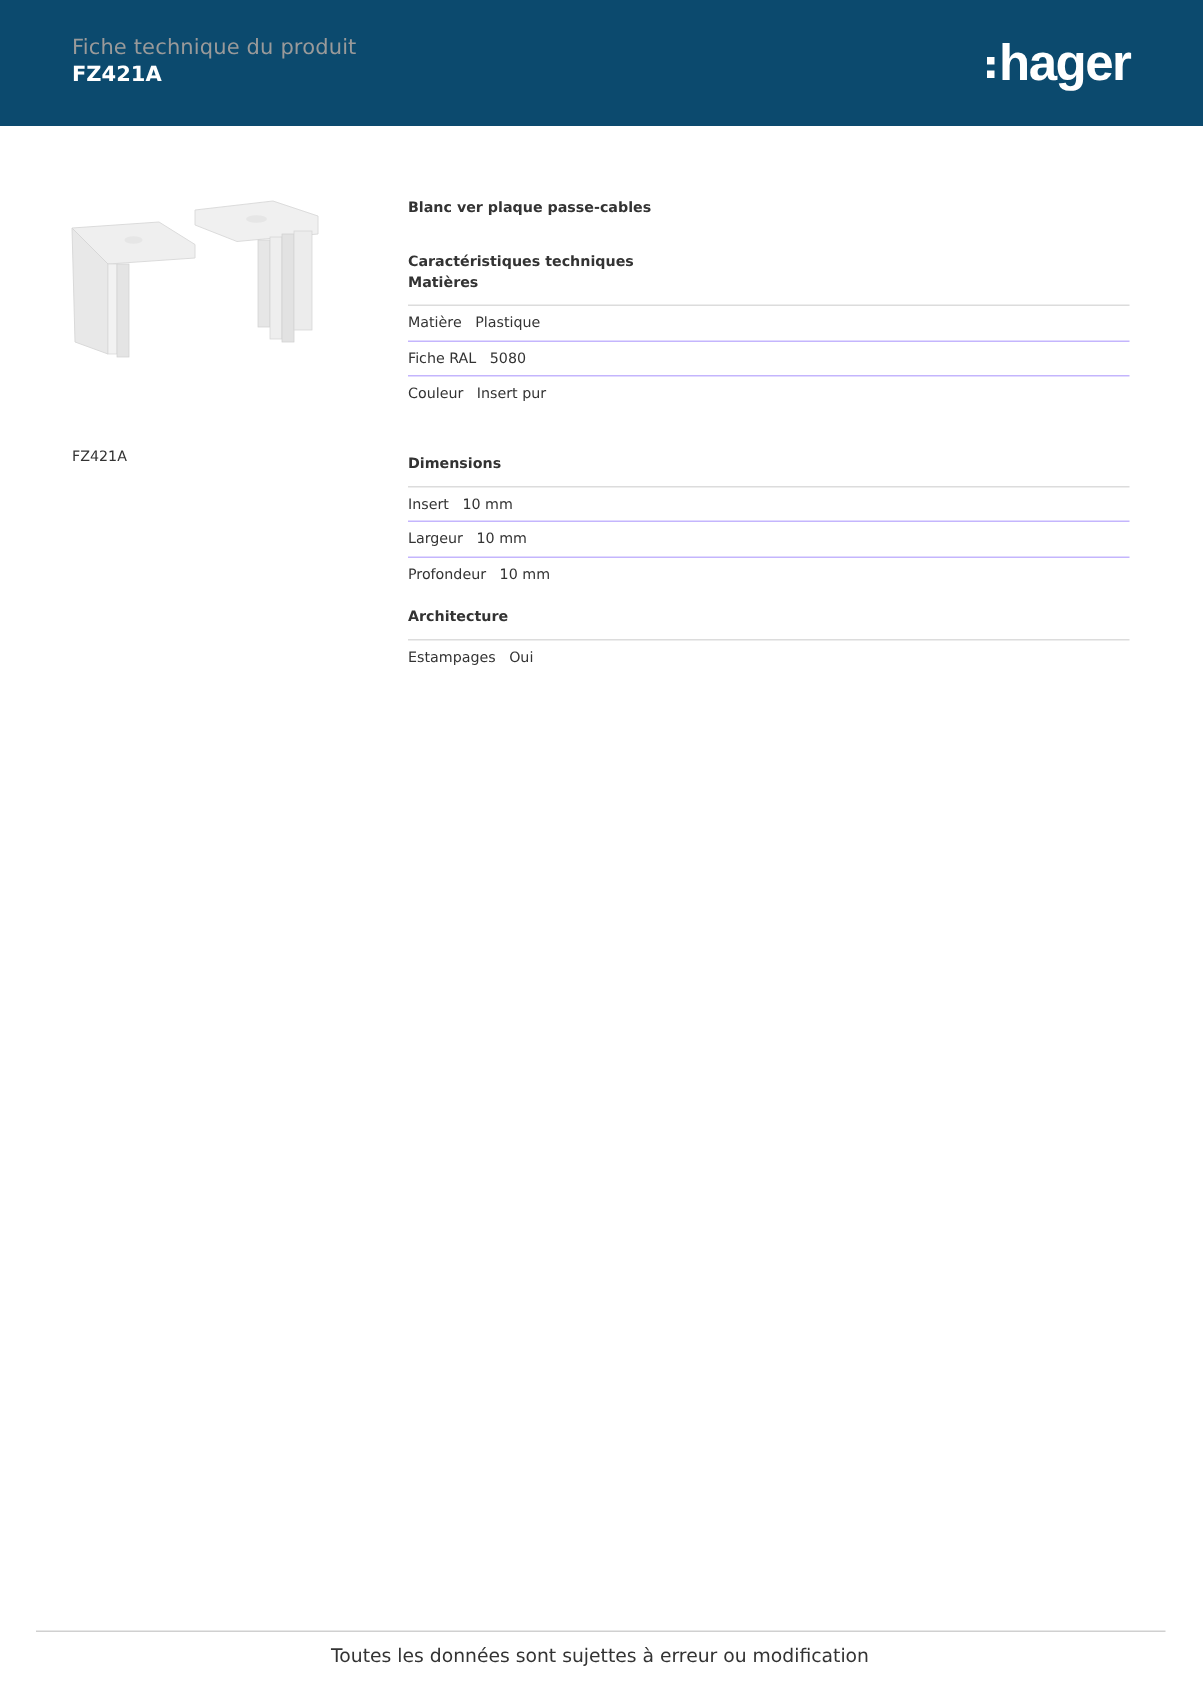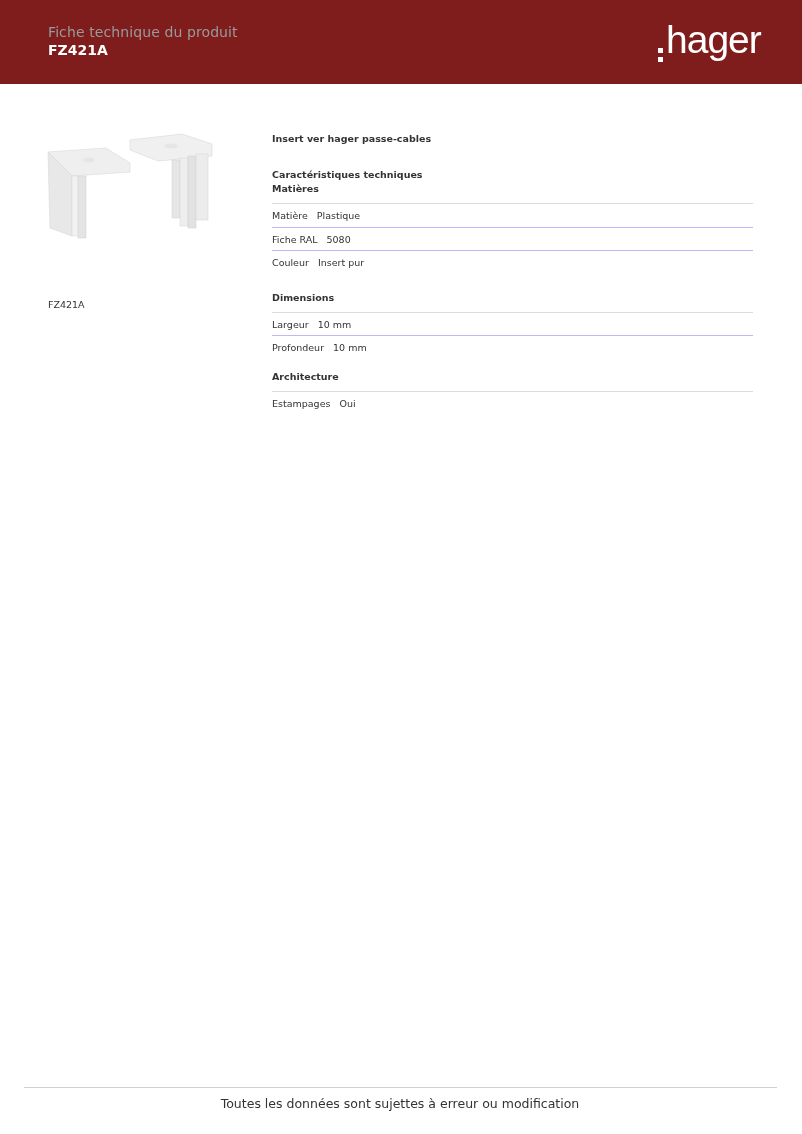--- a/index.html
+++ b/index.html
@@ -2,50 +2,50 @@
 <html><head>
   <meta charset="utf-8">
   <style>
     html, body { margin: 0; padding: 0; }
     body {
       width: 802px; height: 1134px; position: relative; background: #ffffff;
       font-family: "DejaVu Sans", sans-serif; color: #333333; overflow: hidden;
     }
     .header {
       position: absolute; left: 0; top: 0; width: 802px; height: 84px;
-      background: #7f1d1d;
+      background: #0c4a6e;
     }
     .header-subtitle {
       position: absolute; left: 48px; top: 24px; font-size: 14px; color: #9a9a9a;
       letter-spacing: 0.1px;
     }
     .header-title {
       position: absolute; left: 48px; top: 42px; font-size: 14px; font-weight: bold; color: #ffffff;
     }
     .logo {
       position: absolute; left: 658px; top: 22px; height: 40px;
-      font-family: "Liberation Sans", sans-serif; font-weight: normal; font-size: 39px;
-      color: #ffffff; letter-spacing: -1px; display: flex; align-items: flex-end;
+      font-family: "Liberation Sans", sans-serif; font-weight: bold; font-size: 34px;
+      color: #ffffff; letter-spacing: -1px; display: flex; align-items: center;
     }
     .logo-dots { display: inline-flex; flex-direction: column; justify-content: space-between; height: 14px; margin-right: 3px; margin-top: 5px; }
     .logo-dots span { display: block; width: 5px; height: 5px; background: #fff; }
 
     .product-image { position: absolute; left: 46px; top: 128px; width: 170px; height: 120px; }
     .product-code { position: absolute; left: 48px; top: 299px; font-size: 9.5px; color: #333; }
 
     .content { position: absolute; left: 272px; top: 132px; width: 481px; }
     .product-name { font-size: 9.5px; font-weight: bold; color: #333; height: 14px; line-height: 14px; }
     .tech-title { margin-top: 22px; font-size: 9.5px; font-weight: bold; color: #333; height: 14px; line-height: 14px; }
     .section { margin-top: 0; }
     .section-title { font-size: 9.5px; font-weight: bold; color: #333; height: 22px; line-height: 14px; padding-top: 0; border-bottom: 1px solid #dcdcdc; box-sizing: border-box; }
     .row { height: 23.5px; line-height: 23px; font-size: 9.5px; color: #333; border-bottom: 1px solid #c4b5fd; box-sizing: border-box; }
     .row:last-child { border-bottom: none; }
     .row .label { margin-right: 9px; }
     .s1 { }
-    .s2 { margin-top: 16px; }
+    .s2 { margin-top: 28px; }
     .s3 { margin-top: 10px; }
 
     .footer-line { position: absolute; left: 24px; top: 1087px; width: 753px; height: 1px; background: #d0d0d0; }
     .footer-text { position: absolute; left: 0; top: 1096px; width: 800px; text-align: center; font-size: 12.5px; color: #333; }
   </style>
 </head>
 <body>
 
 <div class="header">
   <div class="header-subtitle">Fiche technique du produit</div>
@@ -71,32 +71,33 @@
   <ellipse cx="125" cy="18" rx="7" ry="2.5" fill="#e6e6e6"></ellipse>
   <rect x="126" y="32" width="8" height="58" fill="#e6e6e6" stroke="#d2d2d2" stroke-width="0.5"></rect>
   <rect x="134" y="30" width="8" height="68" fill="#eeeeee" stroke="#d4d4d4" stroke-width="0.5"></rect>
   <rect x="142" y="28" width="8" height="72" fill="#e2e2e2" stroke="#d0d0d0" stroke-width="0.5"></rect>
   <rect x="150" y="26" width="12" height="66" fill="#ececec" stroke="#d4d4d4" stroke-width="0.5"></rect>
 </svg>
 
 <div class="product-code">FZ421A</div>
 
 <div class="content">
-  <div class="product-name">Insert ver hager passe-cables</div>
+  <div class="product-name">Blanc ver plaque passe-cables</div>
   <div class="tech-title">Caractéristiques techniques</div>
 
   <div class="section s1">
     <div class="section-title">Matières</div>
     <div class="row"><span class="label">Matière</span><span>Plastique</span></div>
     <div class="row"><span class="label">Fiche RAL</span><span>5080</span></div>
     <div class="row"><span class="label">Couleur</span><span>Insert pur</span></div>
   </div>
 
   <div class="section s2">
     <div class="section-title">Dimensions</div>
+    <div class="row"><span class="label">Insert</span><span>10 mm</span></div>
     <div class="row"><span class="label">Largeur</span><span>10 mm</span></div>
     <div class="row"><span class="label">Profondeur</span><span>10 mm</span></div>
   </div>
 
   <div class="section s3">
     <div class="section-title">Architecture</div>
     <div class="row"><span class="label">Estampages</span><span>Oui</span></div>
   </div>
 </div>
 

